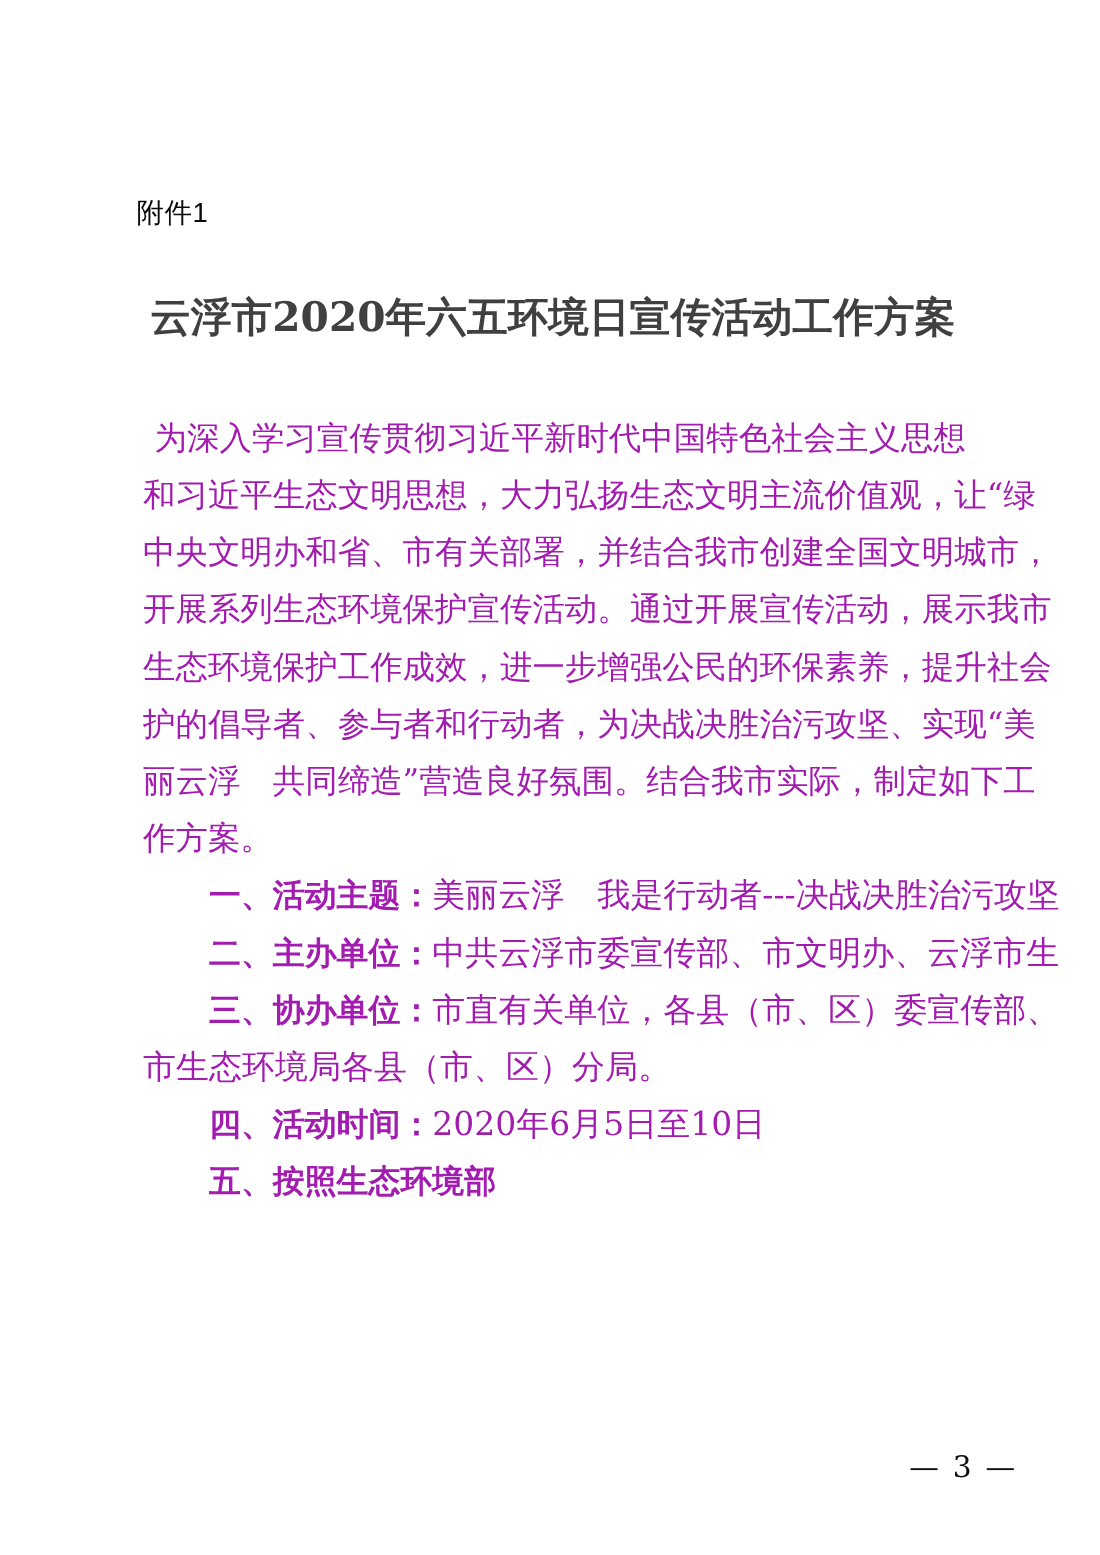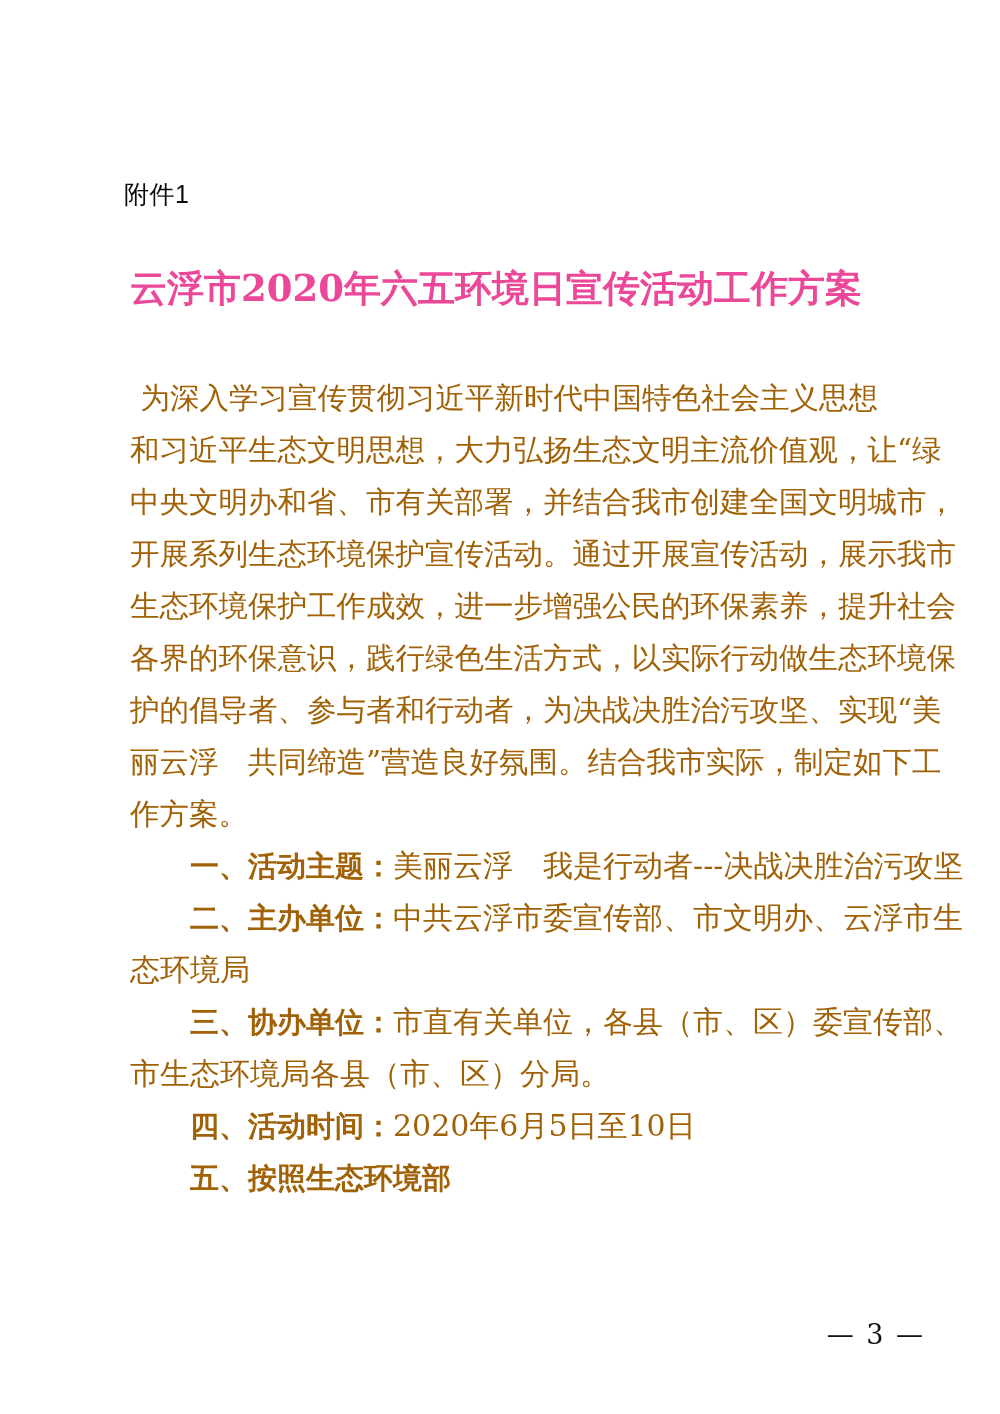--- a/index.html
+++ b/index.html
@@ -38,43 +38,43 @@
     color: #0a0a0a;
     white-space: nowrap;
   }
 
   
   .doc-title {
     position: absolute;
     left: 130px;
     top: 262px;
     width: 745px;
-    text-align: left;
+    text-align: center;
     font-family: "DejaVu Serif", "Liberation Serif", serif;
     font-weight: 700;
     font-size: 37px;
     line-height: 52px;
     letter-spacing: 0px;
-    color: #ec4899;
+    color: #404040;
     white-space: nowrap;
   }
 
   
   .body-block {
     position: absolute;
     left: 130px;
     top: 372px;
     width: 748px;
   }
 
   .para {
     font-family: "DejaVu Serif", "Liberation Serif", serif;
     font-size: 29.5px;
     line-height: 52px;
-    color: #a16207;
+    color: #a21caf;
     margin: 0;
     text-align: justify;
     text-justify: inter-character;
     letter-spacing: 0px;
   }
 
   .para.opening {
     text-indent: 0;
   }
 
@@ -146,46 +146,40 @@
       <span class="ln">
         <span>中央文明办和省、市有关部署，并结合我市创建全国文明城市，</span>
       </span>
       <span class="ln">
         <span>开展系列生态环境保护宣传活动。通过开展宣传活动，展示我市</span>
       </span>
       <span class="ln">
         <span>生态环境保护工作成效，进一步增强公民的环保素养，提升社会</span>
       </span>
       <span class="ln">
-        <span>各界的环保意识，践行绿色生活方式，以实际行动做生态环境保</span>
-      </span>
-      <span class="ln">
         <span>护的倡导者、参与者和行动者，为决战决胜治污攻坚、实现“美</span>
       </span>
       <span class="ln">
         <span>丽云浮　共同缔造”营造良好氛围。结合我市实际，制定如下工</span>
       </span>
       <span class="ln">
         <span>作方案。</span>
       </span>
     </div>
 
     <div class="para">
       <span class="ln">
         <span class="indent2"></span><span class="sec-head">一、活动主题：</span><span class="sec-body">美丽云浮　我是行动者---决战决胜治污攻坚</span>
       </span>
     </div>
 
     <div class="para">
       <span class="ln">
         <span class="indent2"></span><span class="sec-head">二、主办单位：</span><span class="sec-body">中共云浮市委宣传部、市文明办、云浮市生</span>
       </span>
-      <span class="ln">
-        <span class="sec-body">态环境局</span>
-      </span>
     </div>
 
     <div class="para">
       <span class="ln">
         <span class="indent2"></span><span class="sec-head">三、协办单位：</span><span class="sec-body">市直有关单位，各县（市、区）委宣传部、</span>
       </span>
       <span class="ln">
         <span class="sec-body">市生态环境局各县（市、区）分局。</span>
       </span>
     </div>

